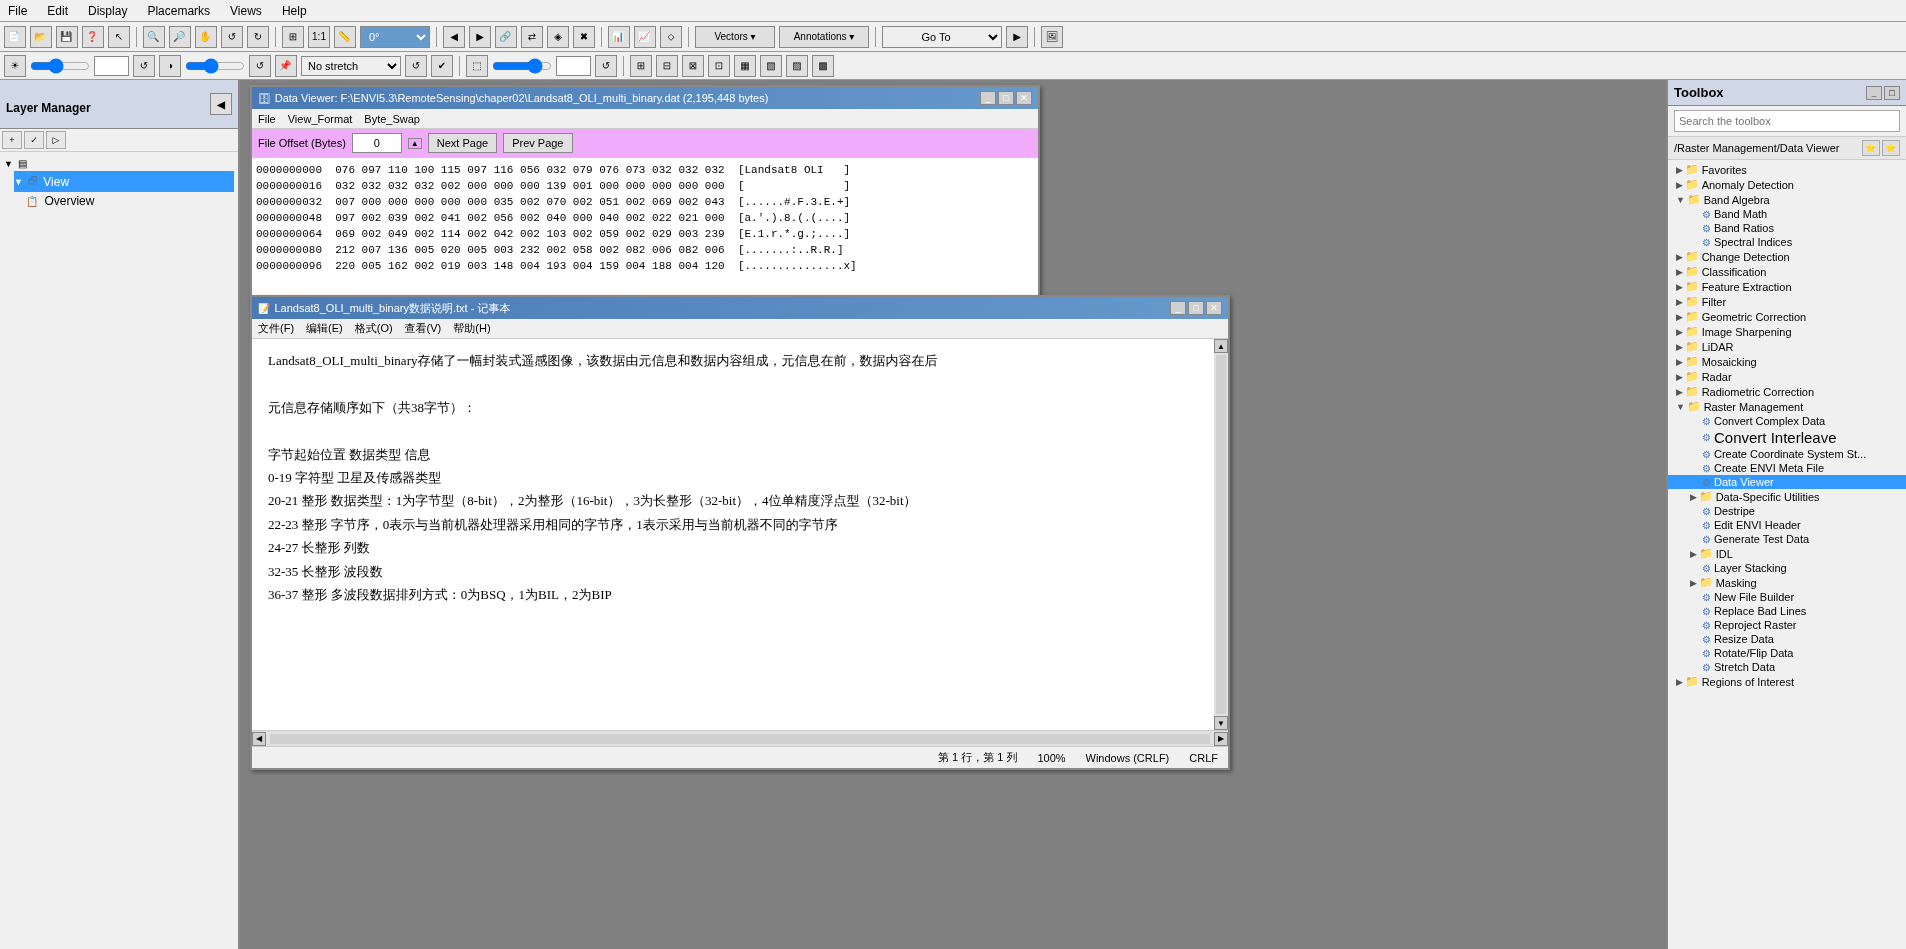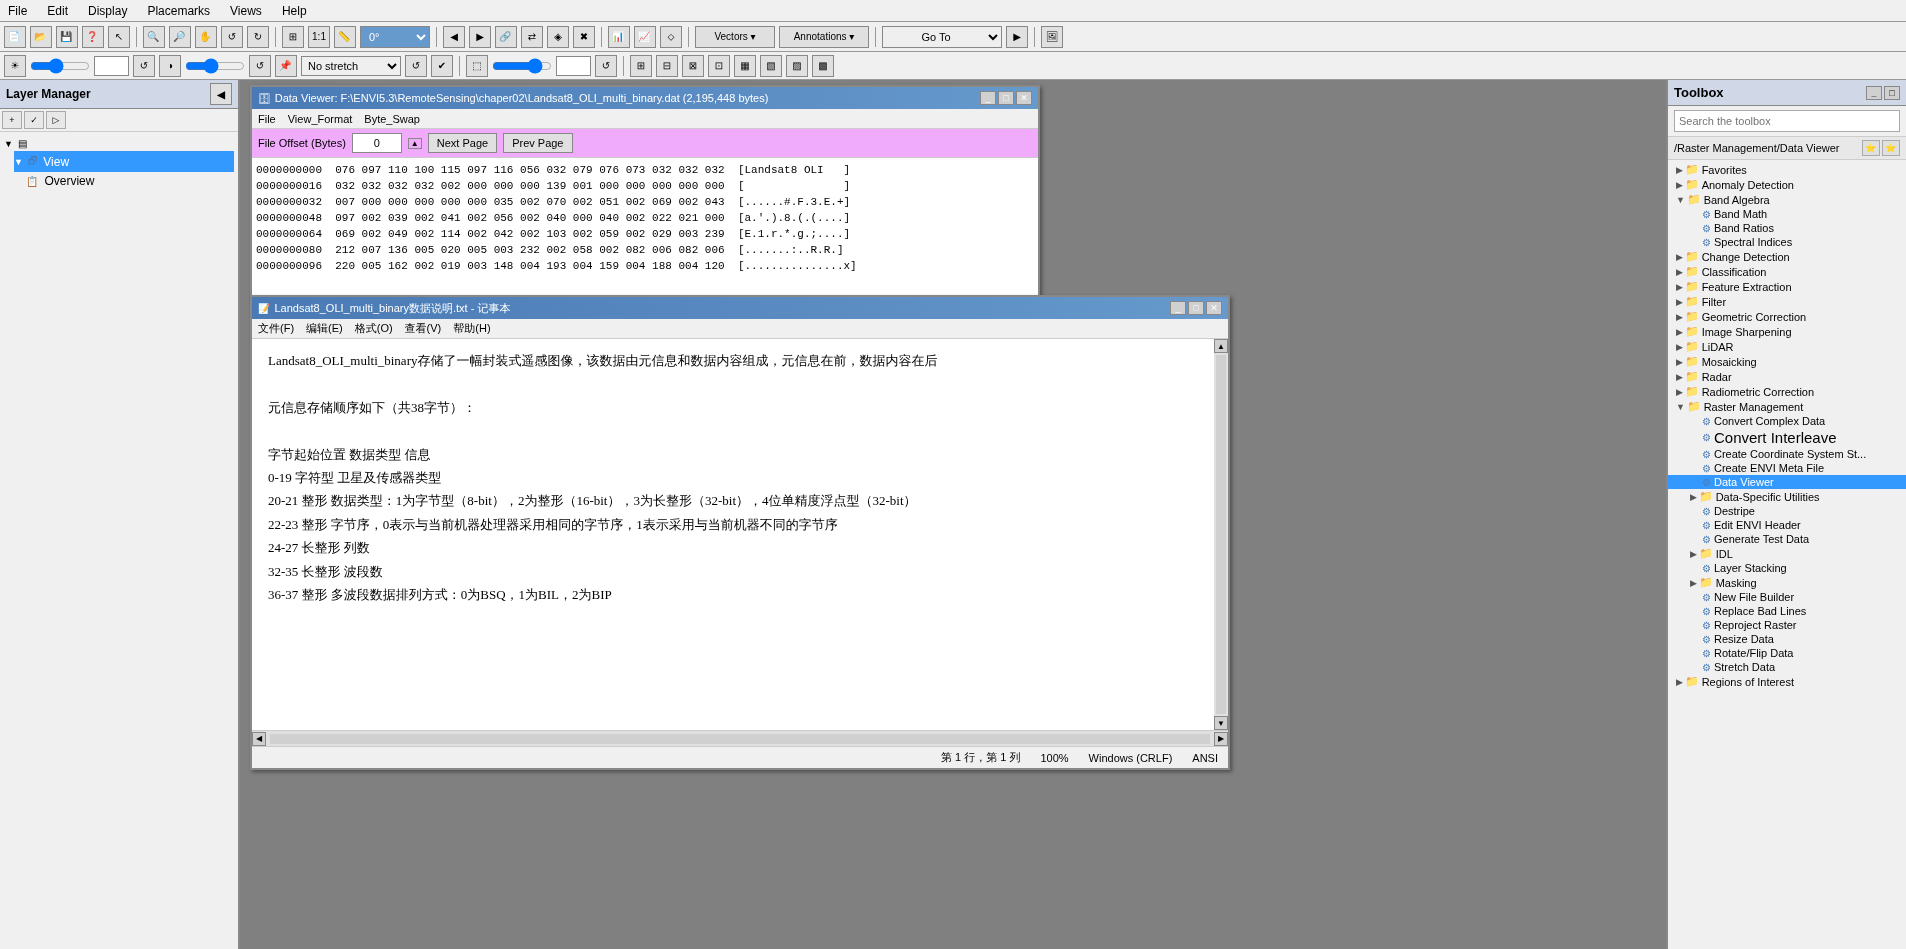--- a/index.html
+++ b/index.html
@@ -20,21 +20,21 @@
     .toolbar2 { background: #f0f0f0; border-bottom: 1px solid #999; padding: 2px 4px; display: flex; align-items: center; gap: 4px; height: 28px; }
     .tb2-slider { width: 60px; height: 14px; }
     .tb2-input { width: 35px; height: 20px; border: 1px solid #888; text-align: center; font-size: 11px; }
     .tb2-select { height: 20px; border: 1px solid #888; font-size: 11px; padding: 0 2px; min-width: 100px; }
 
     
     .main-layout { display: flex; height: calc(949px - 22px - 30px - 28px); }
 
     
     .layer-panel { width: 240px; background: #f0f0f0; border-right: 2px solid #888; display: flex; flex-direction: column; }
-    .panel-header { background: #d0d8e8; border-bottom: 1px solid #888; padding: 3px 6px; font-weight: bold; font-size: 12px; display: flex; justify-content: space-between; align-items: center; }
+    .panel-header { background: #d0d8e8; border-bottom: 1px solid #888; padding: 13px 6px; font-weight: bold; font-size: 12px; display: flex; justify-content: space-between; align-items: flex-end; }
     .panel-toolbar { display: flex; gap: 2px; padding: 2px; border-bottom: 1px solid #ccc; }
     .panel-tb-btn { width: 20px; height: 18px; background: #e8e8e8; border: 1px solid #aaa; cursor: pointer; font-size: 9px; display: flex; align-items: center; justify-content: center; }
     .tree-area { flex: 1; padding: 4px; overflow-y: auto; }
     .tree-item { display: flex; align-items: center; gap: 3px; padding: 2px 0; cursor: pointer; }
     .tree-item.selected { background: #3399ff; color: white; }
 
     
     .center-area { flex: 1; background: #808080; position: relative; overflow: hidden; }
 
     
@@ -272,21 +272,21 @@
       </div>
       <div class="notepad-hscroll">
         <div class="scroll-btn">◀</div>
         <div class="scroll-track"></div>
         <div class="scroll-btn">▶</div>
       </div>
       <div class="notepad-statusbar">
         <span>第 1 行，第 1 列</span>
         <span>100%</span>
         <span>Windows (CRLF)</span>
-        <span>ANSI</span>
+        <span>CRLF</span>
       </div>
     </div>
 
   </div>
 
   <div class="toolbox-panel">
     <div class="toolbox-header">
       <span>Toolbox</span>
       <div style="display:flex; gap:2px;">
         <div class="win-btn">_</div>

